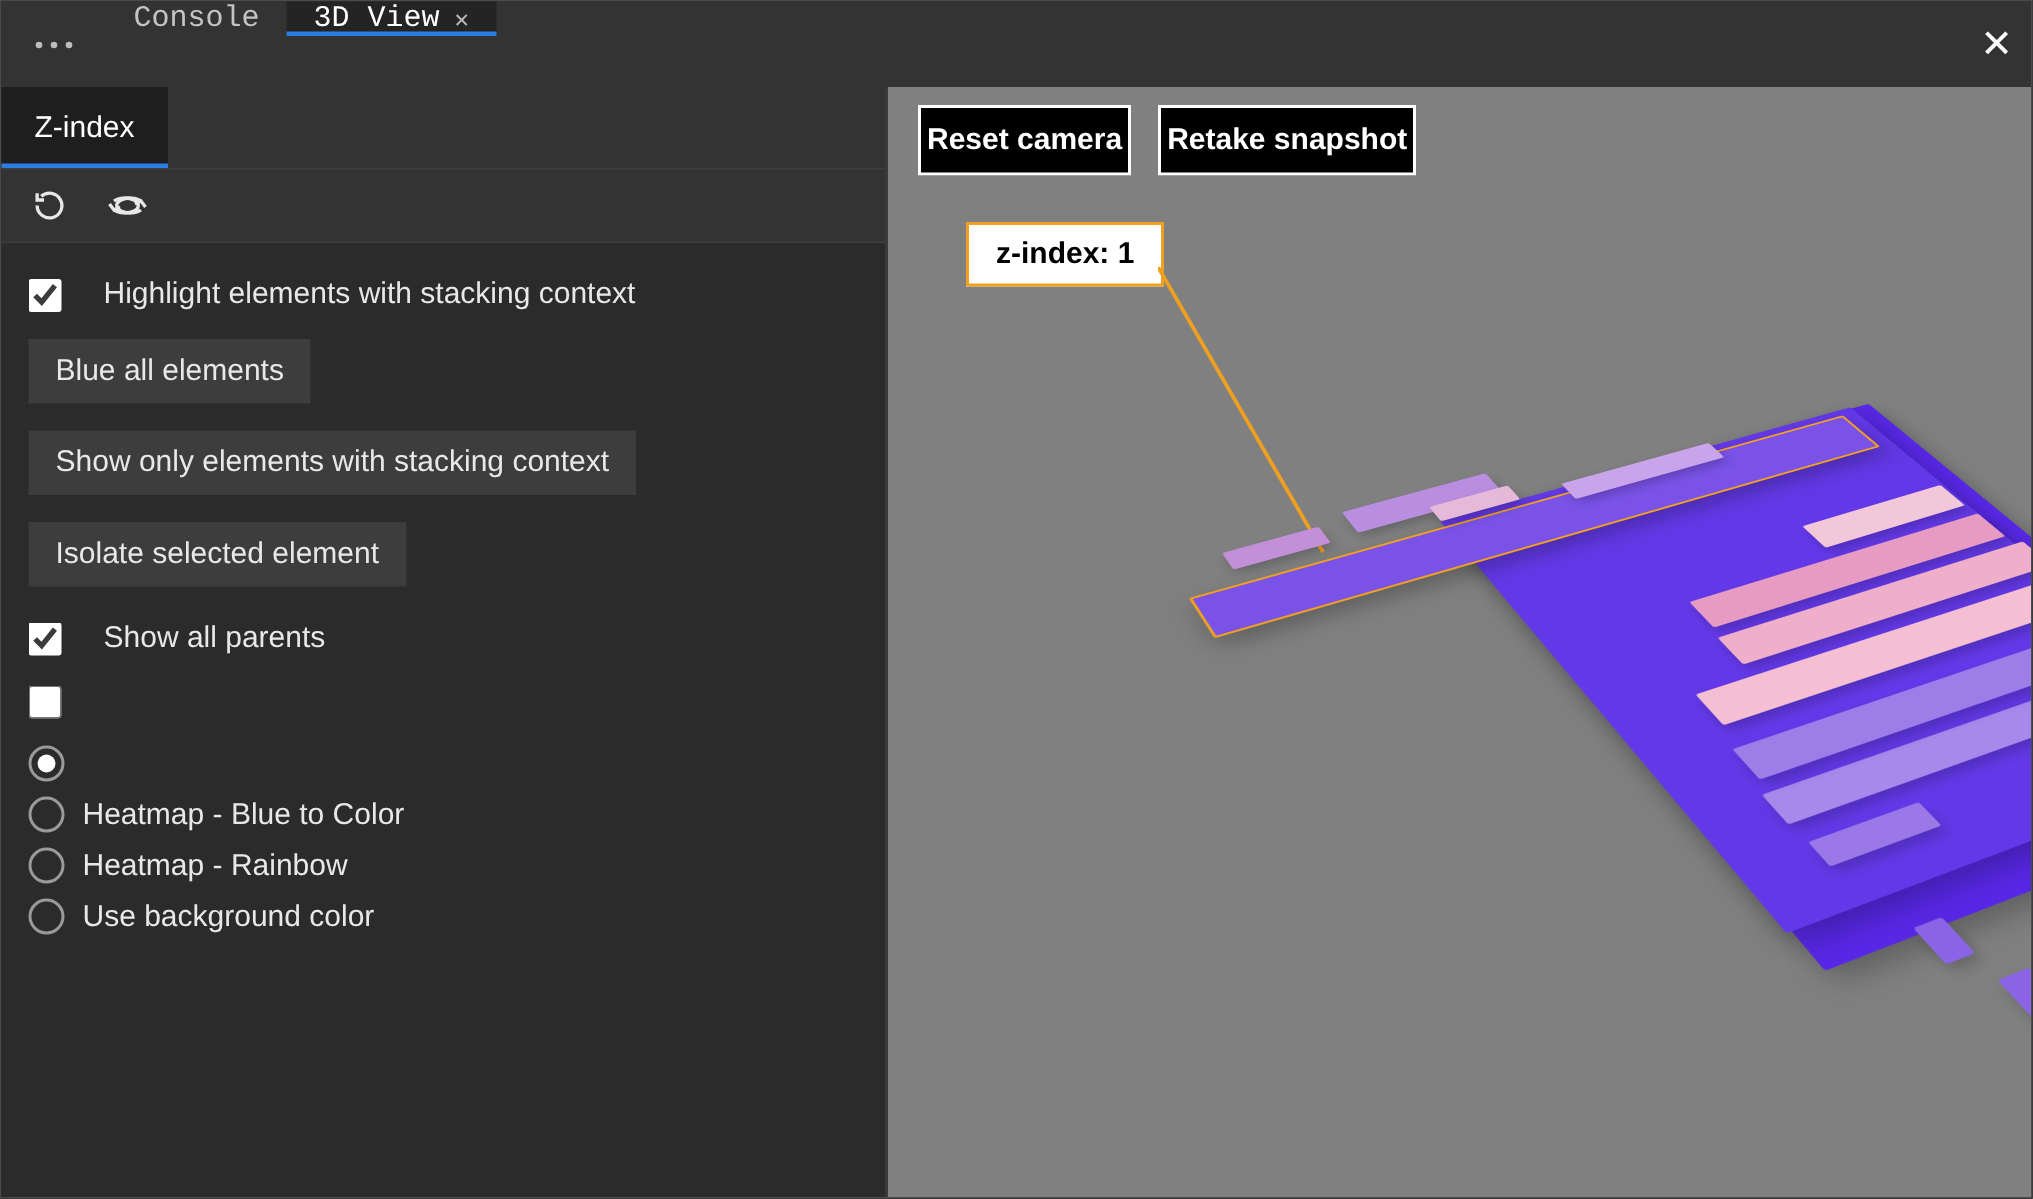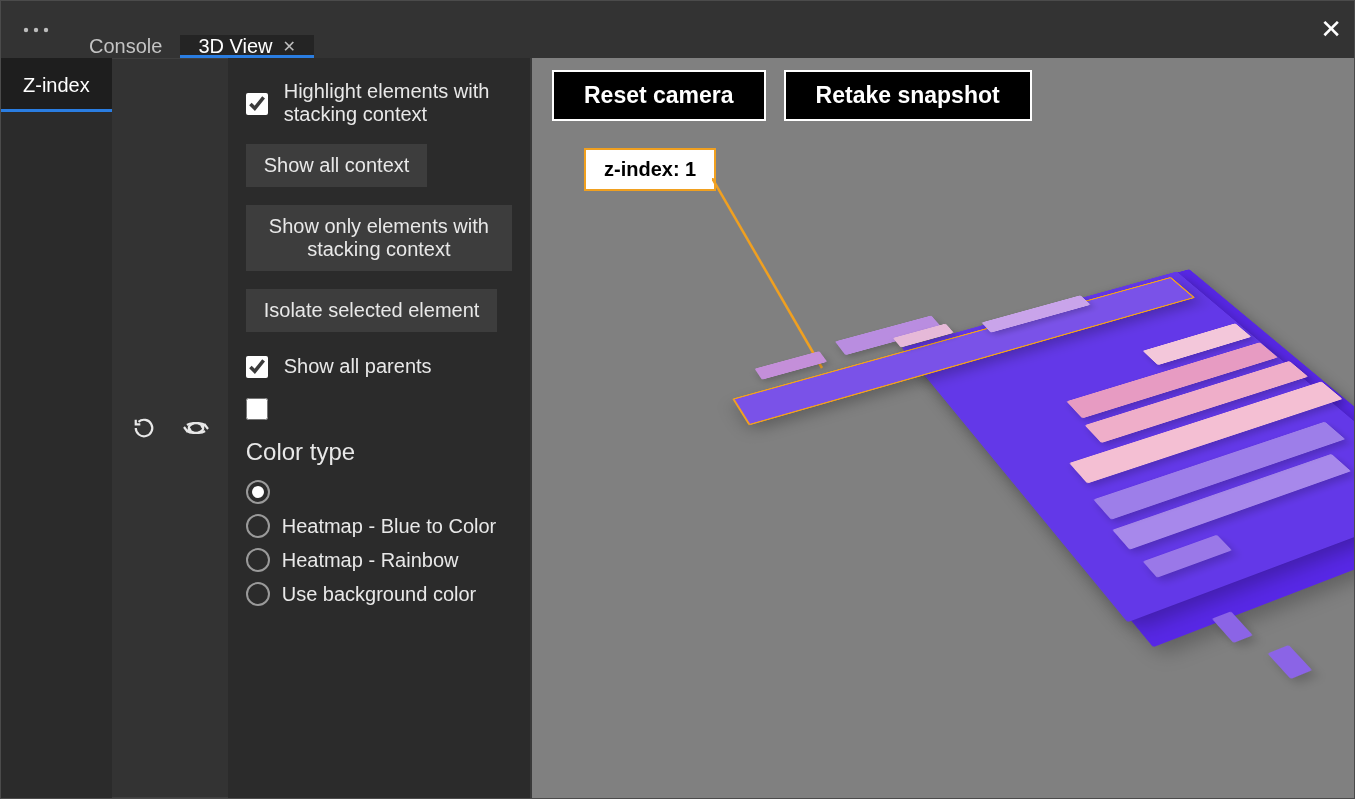--- a/index.html
+++ b/index.html
@@ -1,48 +1,48 @@
 <!DOCTYPE html>
 <html><head>
 <meta charset="utf-8">
 <style>
   * { box-sizing: border-box; margin: 0; padding: 0; }
   html, body { width: 1355px; height: 799px; font-family: "Segoe UI", Arial, sans-serif; background: #1e1e1e; color: #e8e8e8; overflow: hidden; }
   .root { display: flex; flex-direction: column; width: 100%; height: 100%; border: 1px solid #4b4b4b; }
   
   .topbar { display: flex; align-items: center; height: 57px; background: #333333; padding: 0; position: relative; }
   .topbar .dots { width: 70px; display: flex; align-items: center; justify-content: center; color: #bdbdbd; font-size: 28px; letter-spacing: 2px; }
-  .topbar .tabs { display: flex; align-items: flex-end; height: 100%; }
+  .topbar .tabs { display: flex; align-items: flex-start; height: 100%; font-family: Liberation Mono, monospace; }
   .topbar .tab { display: flex; align-items: center; padding: 0 18px; font-size: 20px; color: #c4c4c4; cursor: pointer; position: relative; }
   .topbar .tab.active { background: #242424; color: #fff; }
   .topbar .tab.active::after { content: ""; position: absolute; left: 0; right: 0; bottom: 0; height: 3px; background: #2a7de1; }
   .topbar .tab .close { margin-left: 10px; color: #bdbdbd; font-size: 16px; }
   .topbar .closewin { position: absolute; right: 12px; top: 0; bottom: 0; display: flex; align-items: center; font-size: 26px; color: #fff; cursor: pointer; }
   
   .main { flex: 1; display: flex; min-height: 0; }
-  .sidebar { width: 531px; background: #2b2b2b; display: flex; flex-direction: row; border-right: 2px solid #3a3a3a; }
+  .sidebar { width: 591px; background: #2b2b2b; display: flex; flex-direction: column; border-right: 2px solid #3a3a3a; }
   .subtabbar { display: flex; align-items: center; background: #333333; height: 54px; }
   .subtab { padding: 0 22px; height: 100%; display: flex; align-items: center; font-size: 20px; color: #c4c4c4; cursor: pointer; position: relative; }
   .subtab.active { background: #1e1e1e; color: #fff; }
   .subtab.active::after { content: ""; position: absolute; left: 0; right: 0; bottom: 0; height: 3px; background: #2a7de1; }
   .toolbar { display: flex; align-items: center; gap: 24px; padding: 10px 18px; background: #333333; border-top: 1px solid #3f3f3f; border-bottom: 1px solid #3f3f3f; }
   .icon-btn { width: 28px; height: 28px; display: flex; align-items: center; justify-content: center; cursor: pointer; color: #e8e8e8; }
   .panel { flex: 1; padding: 22px 18px 20px 18px; overflow: auto; }
-  .checkrow { display: flex; align-items: center; gap: 16px; margin-bottom: 18px; font-size: 20px; }
+  .checkrow { display: flex; align-items: center; gap: 28px; margin-bottom: 18px; font-size: 20px; }
   .checkrow input[type=checkbox] { width: 22px; height: 22px; margin-top: 2px; accent-color: #fff; }
   .checkbox-lbl { flex: 1; }
   .btn { display: inline-block; background: #3d3d3d; color: #e8e8e8; border: none; padding: 10px 18px; font-size: 20px; cursor: pointer; margin-bottom: 18px; }
   .section-title { font-size: 24px; margin: 18px 0 14px 0; color: #e8e8e8; }
   .radiorow { display: flex; align-items: center; gap: 12px; margin-bottom: 10px; font-size: 20px; }
   .radio { width: 24px; height: 24px; border: 2px solid #9a9a9a; border-radius: 50%; display: flex; align-items: center; justify-content: center; }
   .radio.selected::after { content: ""; width: 12px; height: 12px; background: #fff; border-radius: 50%; }
   
   .viewport { flex: 1; position: relative; background: #808080; overflow: hidden; }
   .vp-btns { position: absolute; top: 12px; left: 20px; display: flex; gap: 18px; }
-  .vp-btn { background: #000; color: #fff; border: 2px solid #fff; padding: 10px 30px; font-size: 23px; cursor: pointer; font-weight: 600; }
+  .vp-btn { background: #000; color: #fff; border: 2px solid #fff; padding: 10px 4px; font-size: 20px; cursor: pointer; font-weight: 600; }
   .tooltip { position: absolute; top: 90px; left: 20px; background: #fff; color: #000; border: 2px solid #f0a020; padding: 8px 18px; font-size: 20px; font-weight: 600; margin-left: 32px; }
   .tooltip-line { position: absolute; top: 120px; left: 180px; width: 200px; height: 230px; pointer-events: none; }
   
   .scene { position: absolute; top: 60px; left: 80px; right: 0; bottom: 0; perspective: 1400px; perspective-origin: 35% 30%; }
   .stage { position: absolute; top: 80px; left: 120px; width: 640px; height: 520px; transform-style: preserve-3d; transform: rotateX(55deg) rotateZ(-25deg); }
   .layer { position: absolute; border-radius: 2px; box-shadow: 0 10px 20px rgba(0,0,0,0.25); }
   .bar { position: absolute; border-radius: 2px; box-shadow: 0 6px 10px rgba(0,0,0,0.2); }
 </style>
 </head>
 <body>
@@ -89,31 +89,30 @@
               <path d="M22 8 A9 5 0 1 0 22 14"></path>
               <polyline points="25 12 22 8 18 10"></polyline>
             </svg>
         </div>
       </div>
       <div class="panel">
         <div class="checkrow">
           <input type="checkbox" checked="" style="">
           <span class="checkbox-lbl">Highlight elements with stacking context</span>
         </div>
-        <button class="btn">Show all context</button><br>
+        <button class="btn">Blue all elements</button><br>
         <button class="btn">Show only elements with stacking context</button><br>
         <button class="btn">Isolate selected element</button>
         <div class="checkrow" style="margin-top:4px;">
           <input type="checkbox" checked="" style="">
           <span class="checkbox-lbl">Show all parents</span>
         </div>
         <div class="checkrow">
           <input type="checkbox" style="">
         </div>
-        <div class="section-title">Color type</div>
         <div class="radiorow">
           <span class="radio selected"></span>
         </div>
         <div class="radiorow">
           <span class="radio"></span>
           <span>Heatmap - Blue to Color</span>
         </div>
         <div class="radiorow">
           <span class="radio"></span>
           <span>Heatmap - Rainbow</span>

